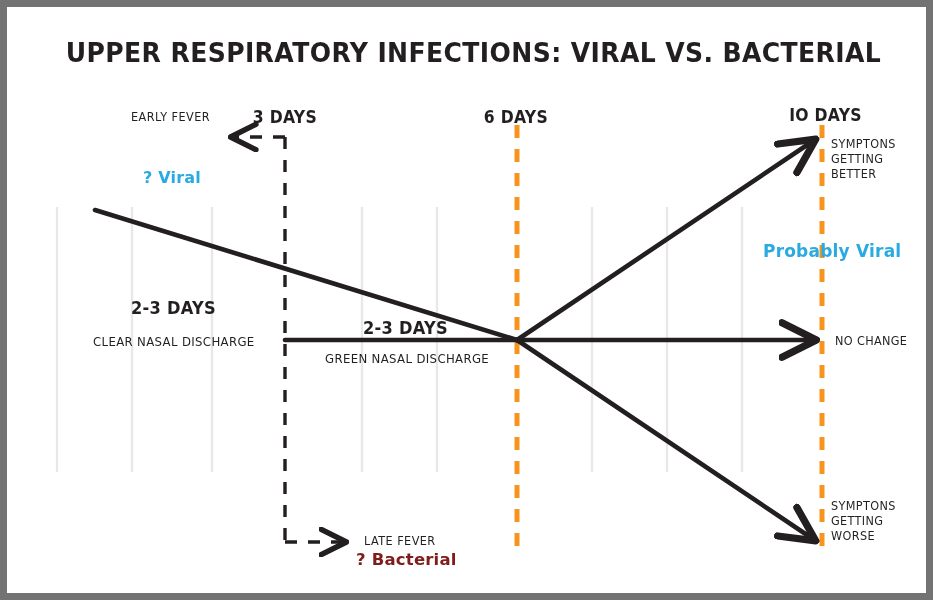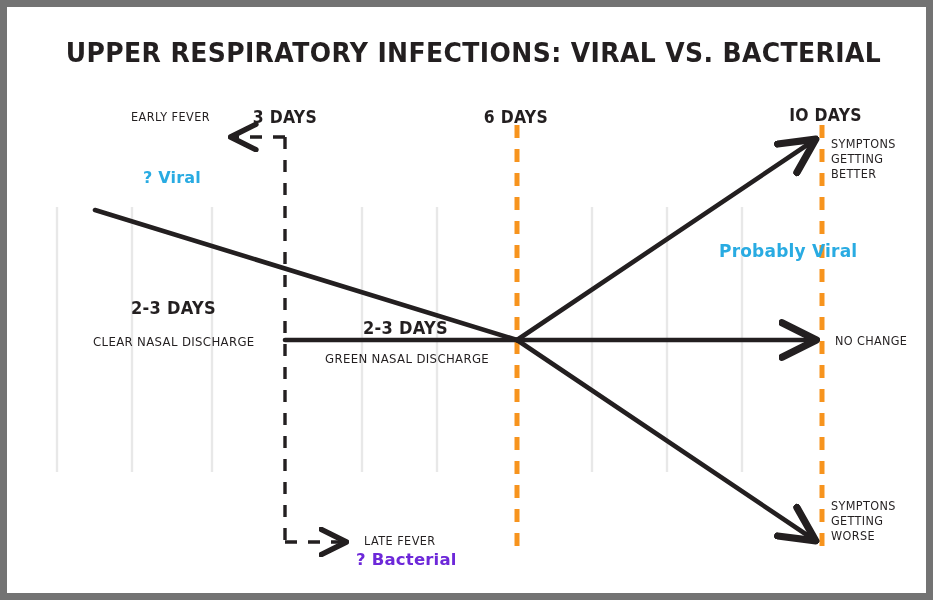--- a/index.html
+++ b/index.html
@@ -125,21 +125,21 @@
   #q-viral {
     left: 136px; top: 126px;
     font-size: 16px;
     margin-top: 36px;
   }
   #q-bacterial {
     left: 349px; top: 543px;
     font-size: 16.5px;
   }
   #probably-viral {
-    left: 712px; top: 234px;
+    left: 756px; top: 234px;
     font-size: 17px;
   }
   #probably-bacterial {
     left: 741px; top: 418px;
     font-size: 17px;
   }
 </style>
 </head>
 <body>
 
@@ -190,21 +190,21 @@
   <div class="lbl" id="title">UPPER RESPIRATORY INFECTIONS: VIRAL VS. BACTERIAL</div>
 
   <div class="lbl daymark" id="day3">3 DAYS</div>
   <div class="lbl daymark" id="day6">6 DAYS</div>
   <div class="lbl daymark" id="day10">IO DAYS</div>
 
   <div class="lbl caps" id="early-fever">EARLY FEVER</div>
   <div class="lbl hand" id="q-viral" style="color:#29abe2;">? Viral</div>
 
   <div class="lbl caps" id="late-fever">LATE FEVER</div>
-  <div class="lbl hand" id="q-bacterial" style="color:#6d28d9;">? Bacterial</div>
+  <div class="lbl hand" id="q-bacterial" style="color:#7f1d1d;">? Bacterial</div>
 
 
   <div class="lbl caps" id="days23-left">2-3 DAYS</div>
   <div class="lbl caps" id="clear-discharge">CLEAR NASAL DISCHARGE</div>
 
   <div class="lbl caps" id="days23-right">2-3 DAYS</div>
   <div class="lbl caps" id="green-discharge">GREEN NASAL DISCHARGE</div>
 
   <div class="lbl caps" id="symptoms-better">SYMPTONS
 GETTING

